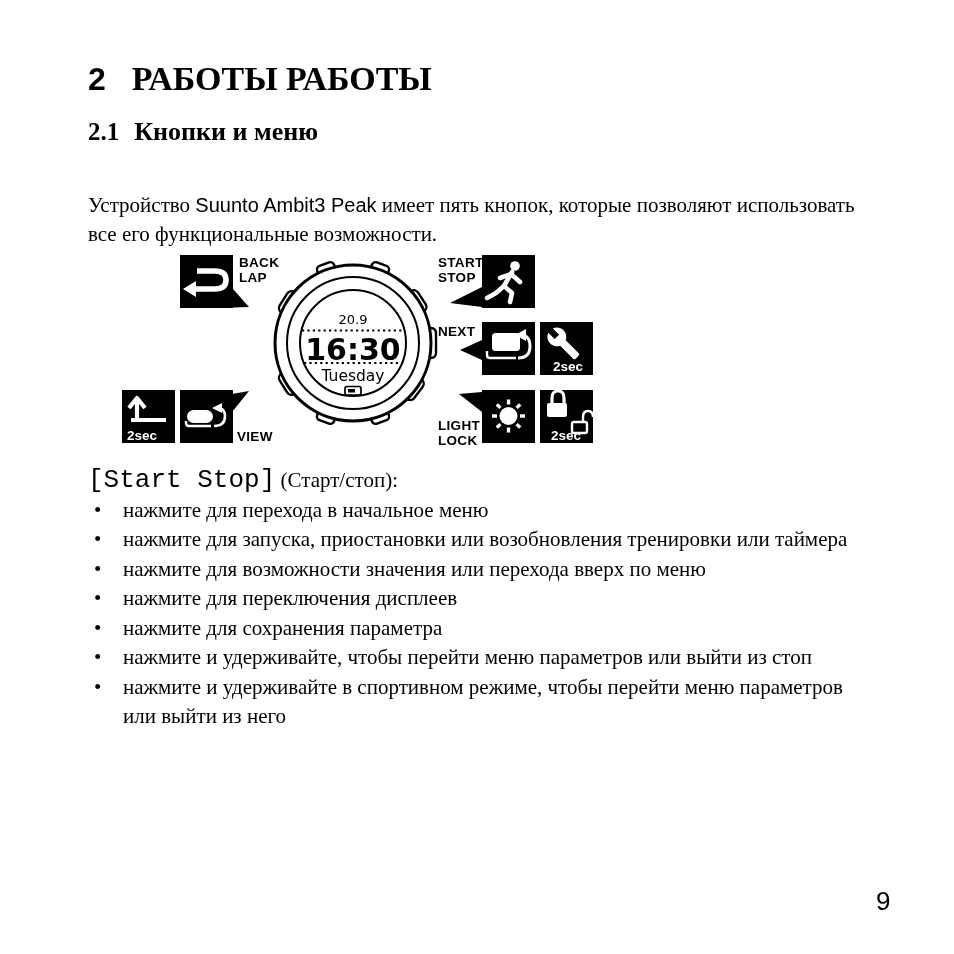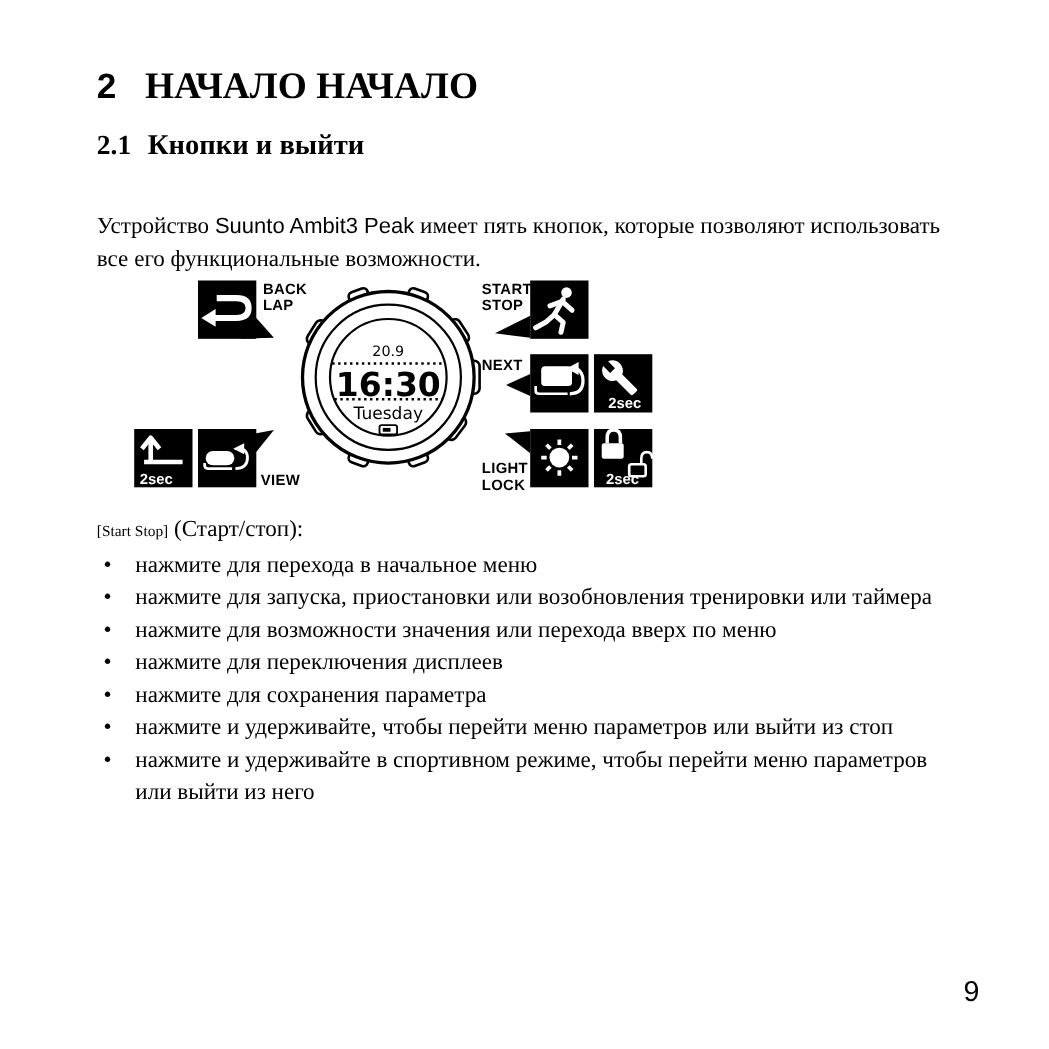--- a/index.html
+++ b/index.html
@@ -14,42 +14,42 @@
   .h2{top:117px;left:88px;font-size:26px;font-weight:bold;white-space:nowrap;}
   .h2 .num{font-family:Liberation Serif, serif;font-size:25px;display:inline-block;margin-right:15px;}
   
   .intro{top:170px;left:88px;width:792px;font-size:21px;line-height:29px;}
   .sans-inline{font-family:Liberation Sans, sans-serif;font-size:20px;}
   
   .diagram{top:246px;left:110px;}
   
   .sections{top:466px;left:88px;width:790px;font-size:21px;line-height:29.5px;}
   .btn-head{margin:0;}
-  .btn-head .btn-name{font-family:Liberation Serif, serif;font-size:14px;}
+  .btn-head .btn-name{font-family:Liberation Mono, monospace;font-size:26px;}
   ul.bullets{margin:0;padding:0;list-style:none;}
   ul.bullets li{position:relative;padding-left:35px;max-width:725px;}
   ul.bullets li::before{content:"\2022";position:absolute;left:6px;}
   .pagenum{left:876px;top:886px;font-family:"Liberation Sans",sans-serif;font-size:26px;}
   
   text{fill:#000;}
   .key-label{font-family:"Liberation Sans",sans-serif;font-weight:bold;font-size:13.5px;letter-spacing:.3px;}
   .badge{font-family:"Liberation Sans",sans-serif;font-weight:bold;font-size:13.5px;fill:#fff;}
   .disp-small{font-family:"DejaVu Sans",sans-serif;font-size:13px;text-anchor:middle;}
   .disp-time{font-family:"DejaVu Sans",sans-serif;font-size:30px;font-weight:bold;text-anchor:middle;}
   .disp-day{font-family:"DejaVu Sans",sans-serif;font-size:15.5px;text-anchor:middle;}
 </style>
 </head>
 <body>
 
 <div class="abs h1">
-  <span class="num">2</span><span>НАЧАЛО НАЧАЛО</span>
+  <span class="num">2</span><span>РАБОТЫ РАБОТЫ</span>
 </div>
 
 <div class="abs h2">
-  <span class="num">2.1</span><span>Кнопки и выйти</span>
+  <span class="num">2.1</span><span>Кнопки и меню</span>
 </div>
 
 <p class="abs intro"><span>Устройство </span><span class="sans-inline">Suunto Ambit3 Peak</span><span> имеет пять кнопок, которые позволяют использовать все его функциональные возможности.</span></p>
 
 <svg class="abs diagram" width="500" height="212" viewBox="110 246 500 212" xmlns="http://www.w3.org/2000/svg">
 
   <g>
 
     <g fill="#fff" stroke="#000" stroke-width="2.4">
       <rect x="344" y="259" width="18" height="14" rx="4" transform="rotate(20 353 343)"></rect>

